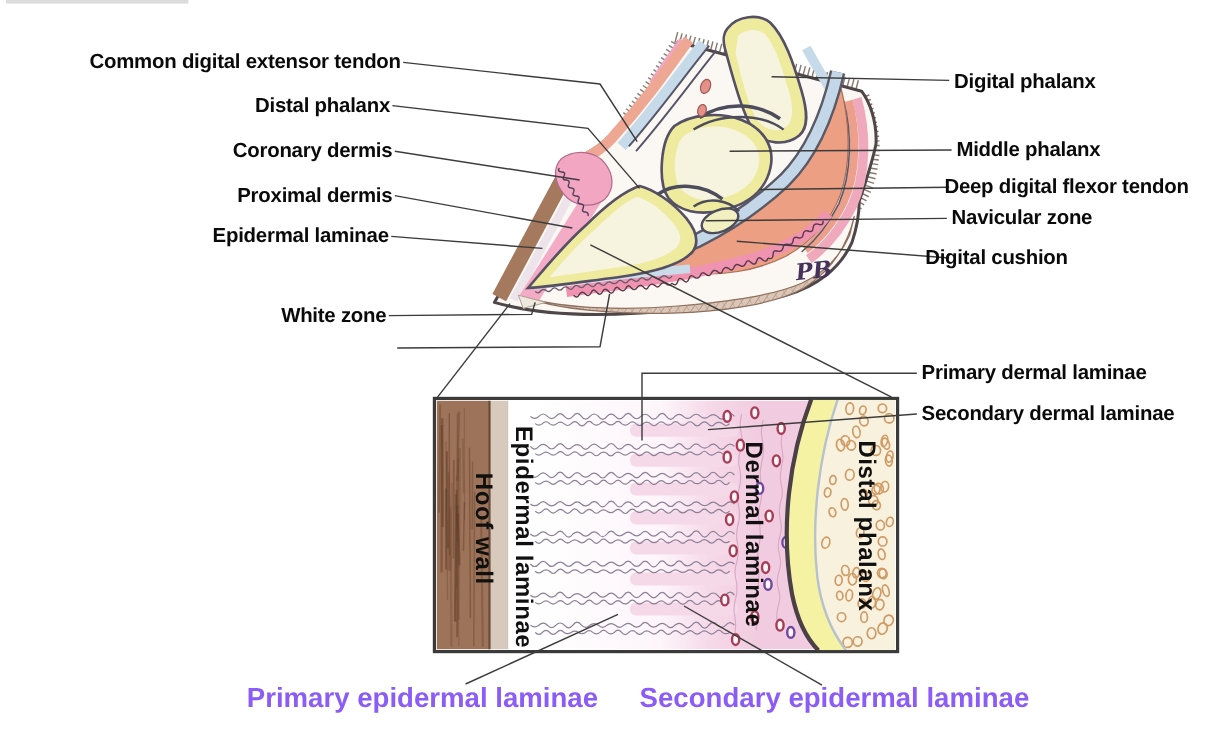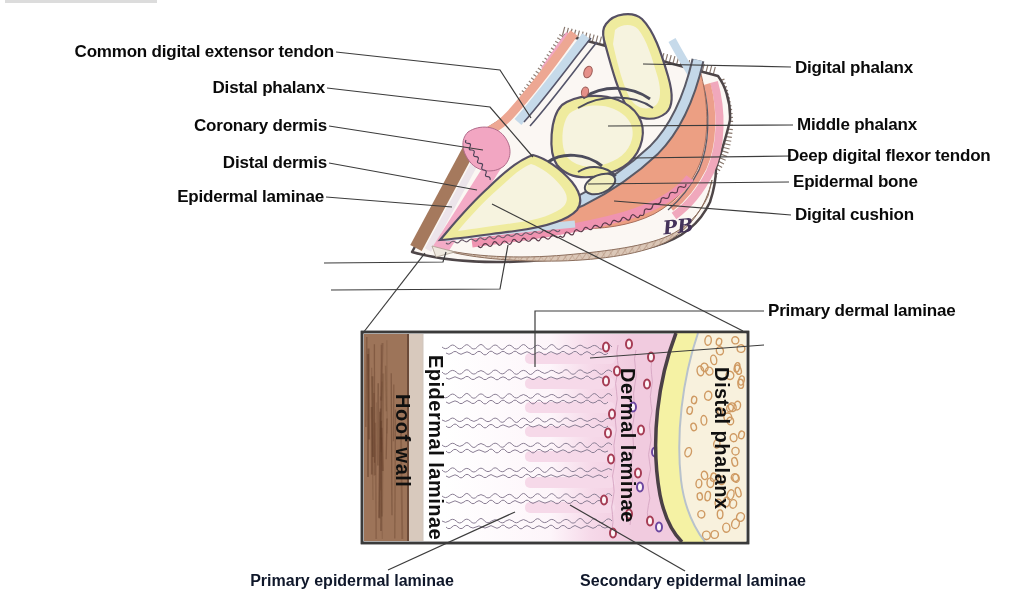--- a/index.html
+++ b/index.html
@@ -1,21 +1,21 @@
 <!DOCTYPE html>
 <html><head>
 <meta charset="utf-8">
 <style>
   html,body{margin:0;padding:0;background:#ffffff;}
   .stage{position:relative;width:1012px;height:614px;background:#ffffff;overflow:hidden;
          font-family:"Liberation Sans",sans-serif;}
   .lbl{position:absolute;font-weight:bold;font-size:17px;line-height:20px;color:#0a0a0a;
        white-space:nowrap;letter-spacing:-0.2px;}
   .lbl.ralign{width:292px;text-align:right;}
-  .blbl{position:absolute;font-weight:bold;font-size:16px;line-height:20px;color:#0f172a;
+  .blbl{position:absolute;font-weight:bold;font-size:23px;line-height:20px;color:#8b5cf6;
         width:320px;text-align:center;white-space:nowrap;}
   .vlbl{position:absolute;writing-mode:vertical-rl;font-weight:bold;font-size:20px;
         color:#101010;white-space:nowrap;letter-spacing:0.5px;}
   .sig{position:absolute;left:663px;top:215px;font-family:"DejaVu Serif",serif;
        font-style:italic;font-weight:bold;font-size:19px;color:#44325a;transform:rotate(-6deg);}
   .scan-streak{position:absolute;left:5px;top:0;width:152px;height:3px;background:#9a9a9a;opacity:.35;}
   svg{position:absolute;left:0;top:0;}
 </style>
 </head>
 <body>
@@ -292,30 +292,32 @@
       <polyline points="764,311 535,311 535,367"></polyline>
       <line x1="764" y1="345" x2="590" y2="358"></line>
       <line x1="515" y1="512" x2="388" y2="570"></line>
       <line x1="570" y1="505" x2="685" y2="571"></line>
     </g>
   </svg>
 
   <div class="lbl ralign" style="left:42px;top:42px;">Common digital extensor tendon</div>
   <div class="lbl ralign" style="left:33px;top:78px;">Distal phalanx</div>
   <div class="lbl ralign" style="left:35px;top:116px;">Coronary dermis</div>
-  <div class="lbl ralign" style="left:35px;top:153px;">Distal dermis</div>
+  <div class="lbl ralign" style="left:35px;top:153px;">Proximal dermis</div>
   <div class="lbl ralign" style="left:32px;top:187px;">Epidermal laminae</div>
+  <div class="lbl ralign" style="left:30px;top:253px;">White zone</div>
 
   <div class="lbl" style="left:795px;top:58px;">Digital phalanx</div>
   <div class="lbl" style="left:797px;top:115px;">Middle phalanx</div>
   <div class="lbl" style="left:787px;top:146px;">Deep digital flexor tendon</div>
-  <div class="lbl" style="left:793px;top:172px;">Epidermal bone</div>
-  <div class="lbl" style="left:795px;top:205px;">Digital cushion</div>
+  <div class="lbl" style="left:793px;top:172px;">Navicular zone</div>
+  <div class="lbl" style="left:771px;top:205px;">Digital cushion</div>
 
   <div class="lbl" style="left:768px;top:301px;">Primary dermal laminae</div>
+  <div class="lbl" style="left:768px;top:335px;">Secondary dermal laminae</div>
 
   <div class="blbl" style="left:192px;top:571px;">Primary epidermal laminae</div>
   <div class="blbl" style="left:533px;top:571px;">Secondary epidermal laminae</div>
 
   <div class="vlbl" style="left:391px;top:394px;">Hoof wall</div>
   <div class="vlbl" style="left:424px;top:355px;">Epidermal laminae</div>
   <div class="vlbl" style="left:616px;top:368px;">Dermal laminae</div>
   <div class="vlbl" style="left:710px;top:367px;">Distal phalanx</div>
 
   <div class="sig">PB</div>

